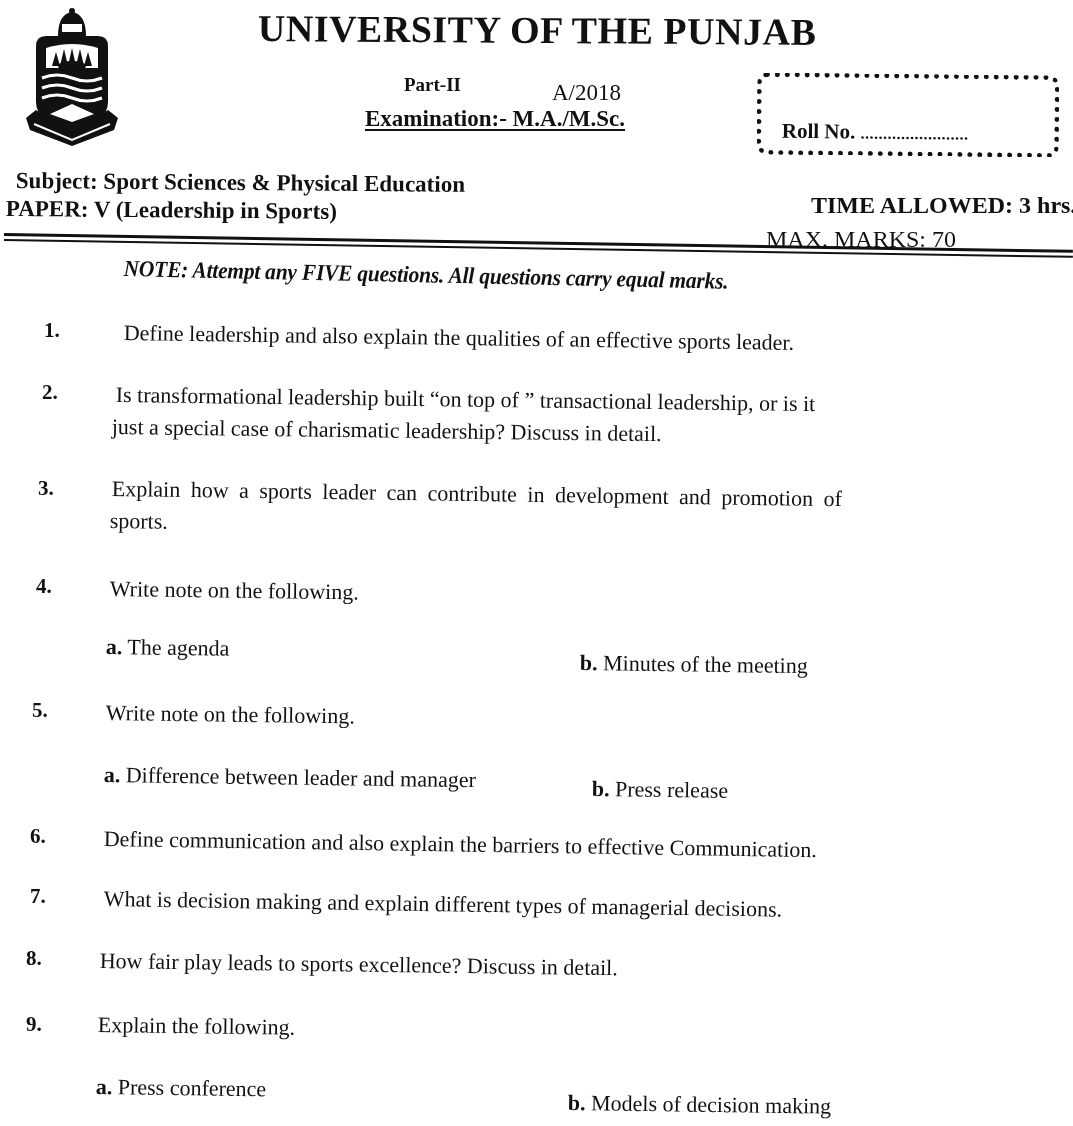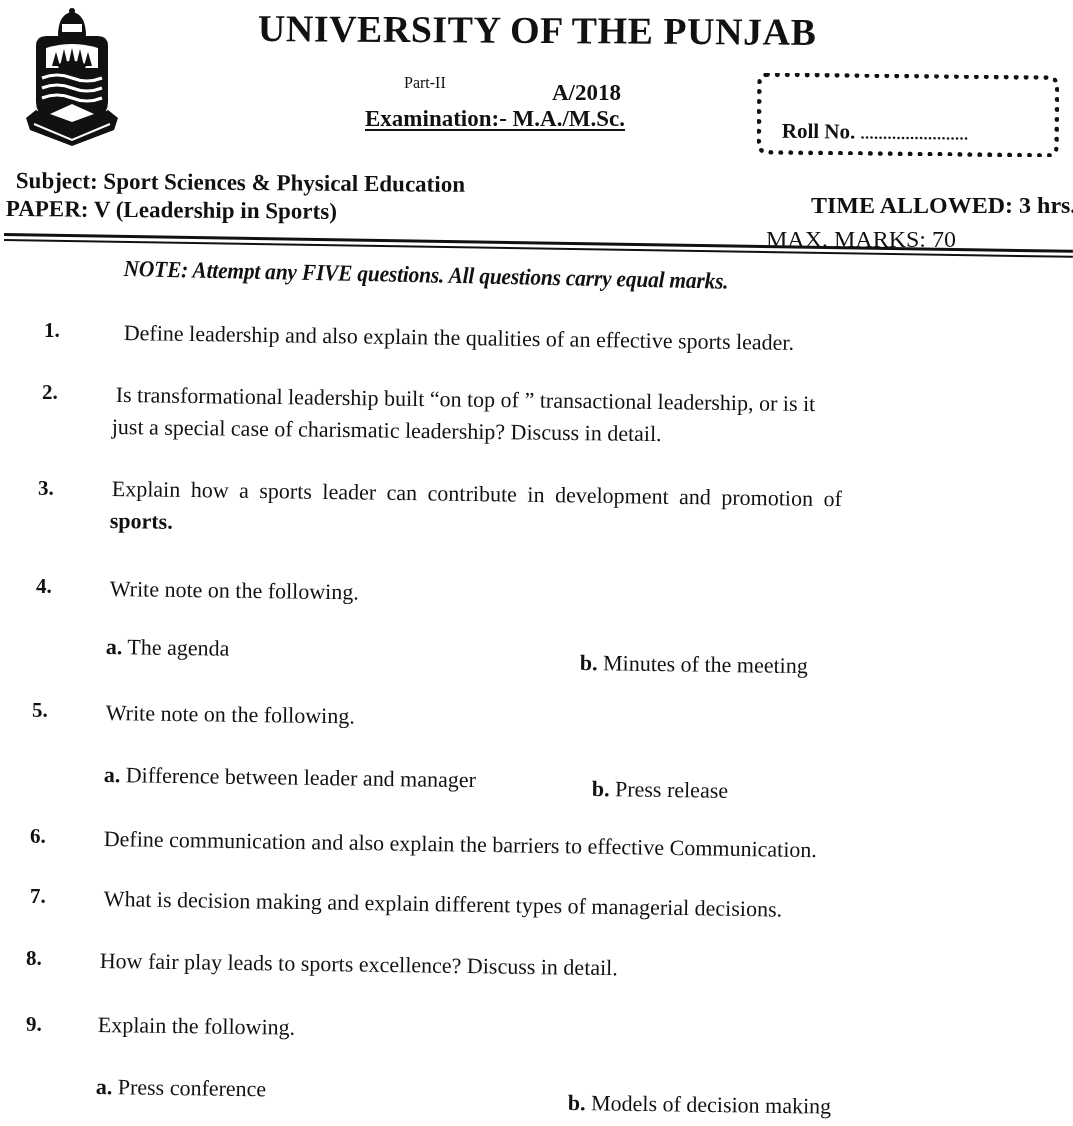--- a/index.html
+++ b/index.html
@@ -26,26 +26,26 @@
       left: 258px; top: 6px;
       font-size: 38px; font-weight: bold;
       letter-spacing: 0.5px;
       white-space: nowrap;
       transform: rotate(0.4deg);
       transform-origin: left top;
     }
 
     .part {
       left: 404px; top: 74px;
-      font-size: 16px; font-weight: normal;
+      font-size: 19px; font-weight: bold;
       white-space: nowrap;
     }
     .year {
       left: 552px; top: 80px;
-      font-size: 23px; font-weight: bold;
+      font-size: 23px; font-weight: normal;
       white-space: nowrap;
     }
     .exam {
       left: 365px; top: 106px;
       font-size: 23px; font-weight: bold;
       white-space: nowrap;
       text-decoration: underline;
       text-decoration-thickness: 2px;
       text-underline-offset: 3px;
     }
@@ -197,21 +197,21 @@
 
 <div class="abs qnum" style="left:44px; top:318px;">1.</div>
 <div class="abs qtext tilt1" style="left:124px; top:320px;">Define leadership and also explain the qualities of an effective sports leader.</div>
 
 <div class="abs qnum" style="left:42px; top:380px;">2.</div>
 <div class="abs qtext tilt2" style="left:116px; top:382px;">Is transformational leadership built “on top of ” transactional leadership, or is it</div>
 <div class="abs qtext tilt2" style="left:112px; top:414px;">just a special case of charismatic leadership? Discuss in detail.</div>
 
 <div class="abs qnum" style="left:38px; top:476px;">3.</div>
 <div class="abs qtext tilt3" style="left:112px; top:476px; word-spacing:5px;">Explain how a sports leader can contribute in development and promotion of</div>
-<div class="abs qtext tilt3" style="left:110px; top:508px;font-weight:bold;">sports.</div>
+<div class="abs qtext tilt3" style="left:110px; top:508px;">sports.</div>
 
 <div class="abs qnum" style="left:36px; top:574px;">4.</div>
 <div class="abs qtext tilt3" style="left:110px; top:576px;">Write note on the following.</div>
 <div class="abs sub tilt3" style="left:106px; top:634px;">
   <b>a.</b>
   <span>The agenda</span>
 </div>
 <div class="abs sub tilt3" style="left:580px; top:650px;">
   <b>b.</b>
   <span>Minutes of the meeting</span>

